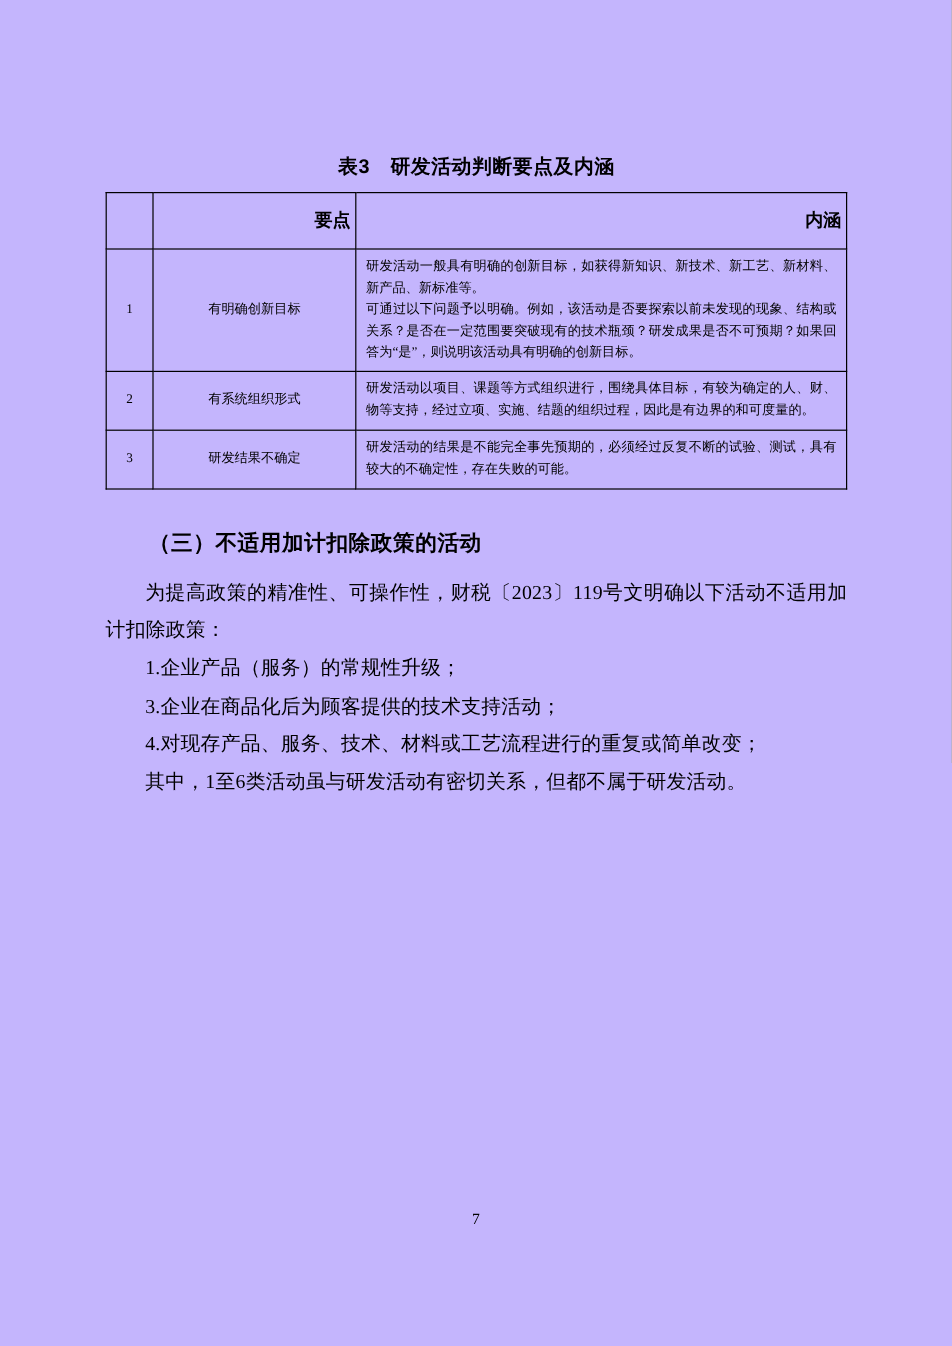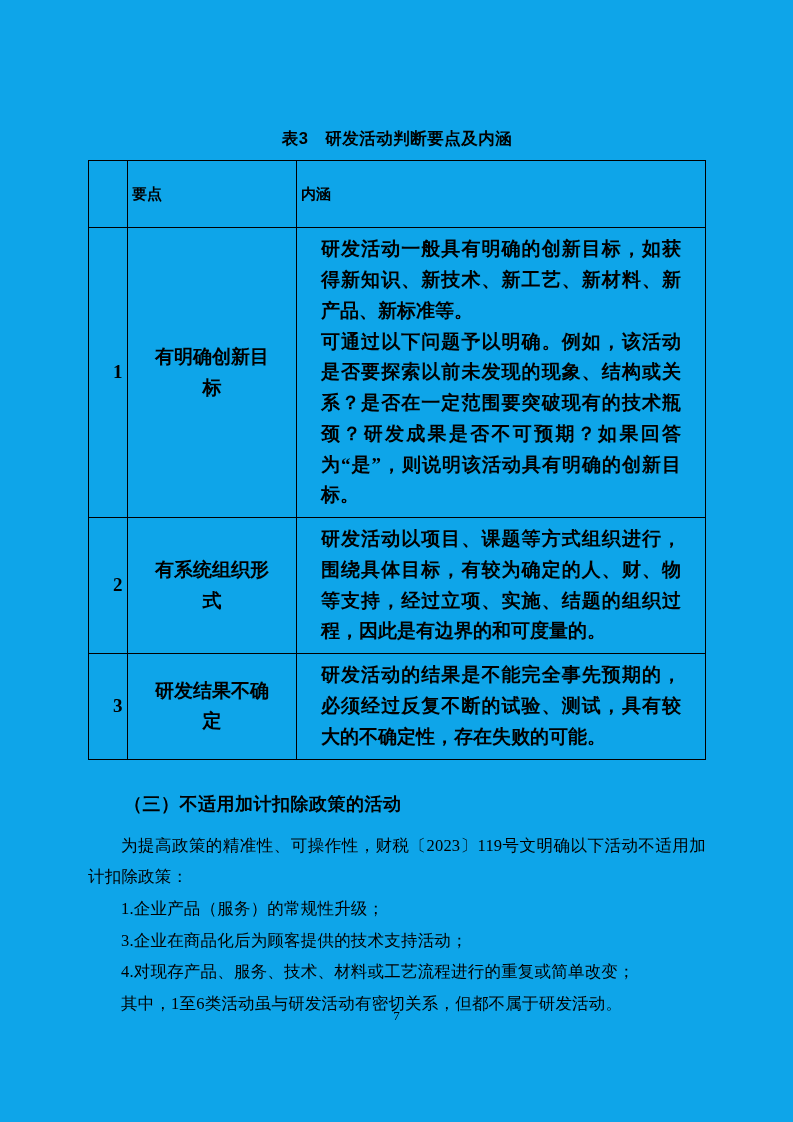--- a/index.html
+++ b/index.html
@@ -3,21 +3,21 @@
 <meta charset="utf-8">
 <style>
   html, body {
     margin: 0;
     padding: 0;
     background: #b0b0b0;
   }
   .page {
     width: 793px;
     height: 1122px;
-    background: #0ea5e9;
+    background: #c4b5fd;
     position: relative;
     margin: 0 auto;
     box-sizing: border-box;
     font-family: "Liberation Serif", "DejaVu Serif", serif;
     color: #000000;
     overflow: hidden;
   }
   .content {
     position: absolute;
     left: 88px;
@@ -32,30 +32,30 @@
     margin-bottom: 10px;
     font-family: "Liberation Sans", "DejaVu Sans", sans-serif;
   }
   table.tbl {
     border-collapse: collapse;
     width: 618px;
     table-layout: fixed;
   }
   table.tbl td, table.tbl th {
     border: 1px solid #000000;
-    padding: 6px 24px;
-    font-size: 19px;
+    padding: 6px 8px;
+    font-size: 11px;
     line-height: 1.62;
     vertical-align: middle;
-    font-weight: bold;
+    font-weight: normal;
   }
   table.tbl th {
-    text-align: left;
+    text-align: right;
     font-weight: bold;
-    padding: 21px 4px;
+    padding: 11px 4px;
     font-size: 15px;
   }
   .col-num { width: 30px; text-align: center; }
   .col-point { width: 160px; text-align: center; }
   .cell-body {
     text-align: justify;
     text-justify: inter-ideograph;
     vertical-align: top;
     padding-top: 9px;
     padding-bottom: 9px;

